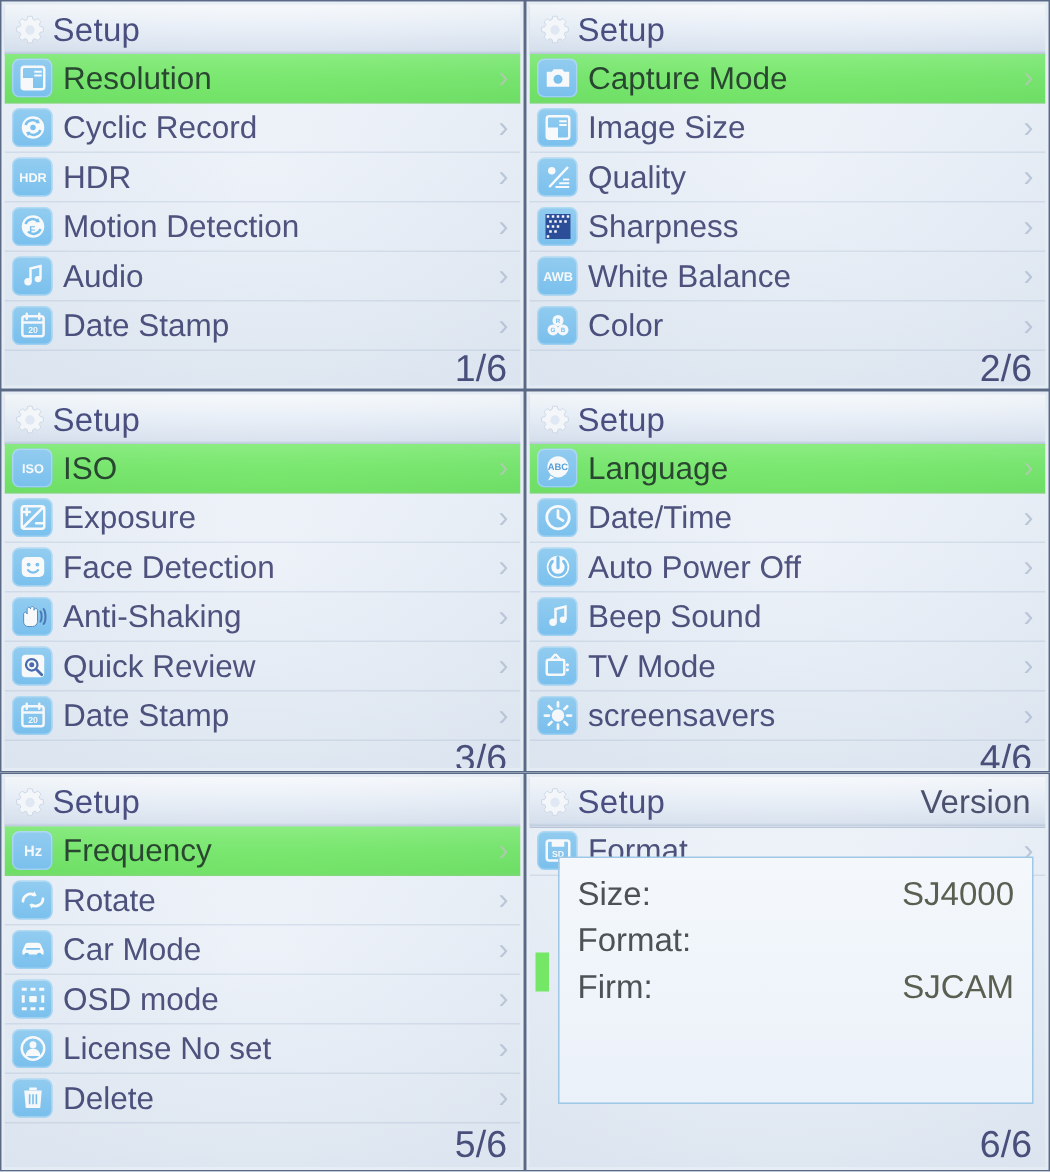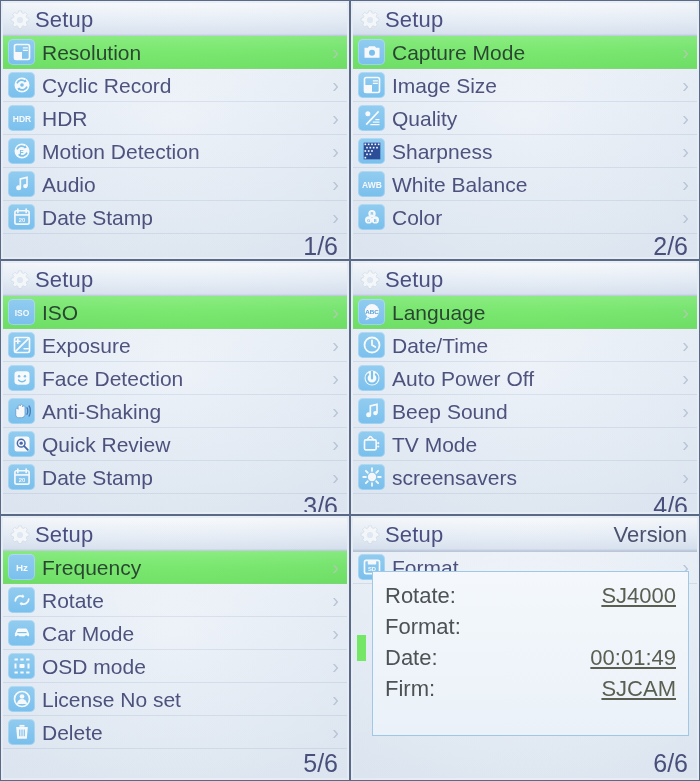--- a/index.html
+++ b/index.html
@@ -99,21 +99,21 @@
     box-sizing:border-box;
     padding:13px 12px 6px 12px;
     z-index:5;
   }
   .dlgrow{
     display:flex;justify-content:space-between;align-items:baseline;
     font-size:22px;color:#4a4f53;line-height:1;margin-bottom:9px;
     white-space:nowrap;
   }
   .dlgrow .k{color:#4d5255;}
-  .dlgrow .v{color:#5a5f52;text-decoration:underline;}
+  .dlgrow .v{color:#5a5f52;}
   
   .sliver{
     position:absolute;left:4px;top:117px;width:9px;height:26px;
     background:#74e866;z-index:6;
   }
 </style>
 </head>
 <body>
 
 <div class="grid">
@@ -580,29 +580,25 @@
             <span class="lbl">Format</span>
             <span class="chev">›</span>
           </div>
           <div class="foot" style="flex: 1 1 auto;">
             <span class="pageno">6/6</span>
           </div>
         </div>
         <div class="sliver"></div>
         <div class="dlg">
           <div class="dlgrow">
-            <span class="k">Rotate:</span>
+            <span class="k">Size:</span>
             <span class="v">SJ4000</span>
           </div>
           <div class="dlgrow">
             <span class="k">Format:</span>
-          </div>
-          <div class="dlgrow">
-            <span class="k">Date:</span>
-            <span class="v">00:01:49</span>
           </div>
           <div class="dlgrow">
             <span class="k">Firm:</span>
             <span class="v">SJCAM</span>
           </div>
         </div>
       </div>
     </div>
   </div>
 

